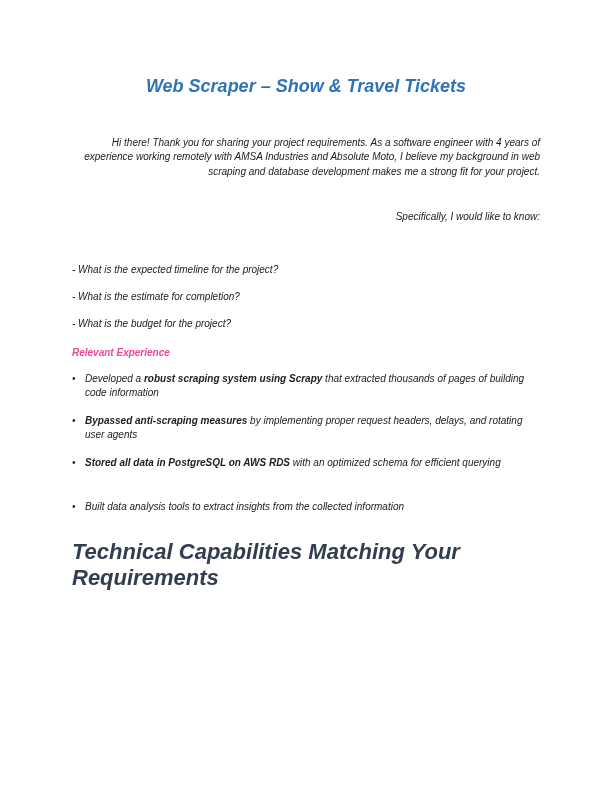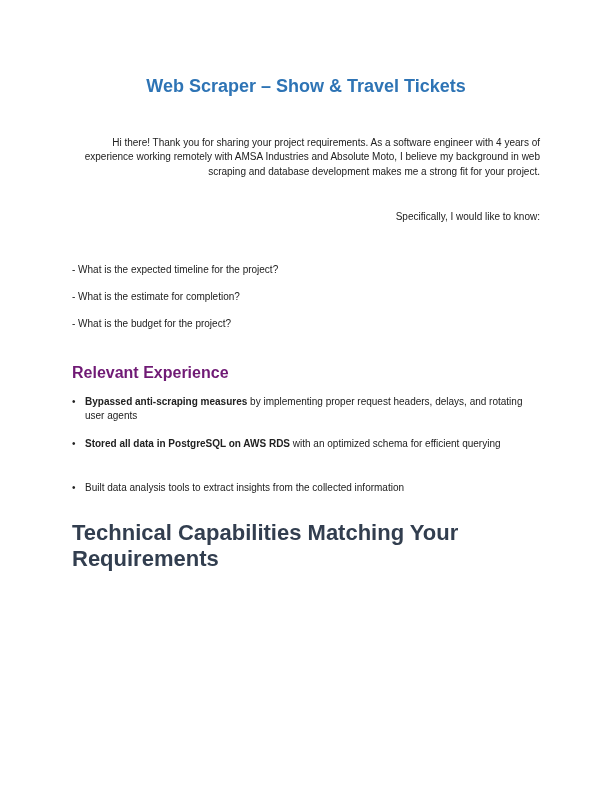--- a/index.html
+++ b/index.html
@@ -7,21 +7,21 @@
   .page {
     position: relative;
     width: 612px;
     height: 792px;
     margin: 0 auto;
     background: #ffffff;
     font-family: "Liberation Sans", sans-serif;
     color: #212121;
     overflow: hidden;
   }
-  .content { padding: 0 72px; }
+  .content { padding: 0 72px; font-style: italic; }
   .doc-title {
     margin-top: 76px;
     font-size: 18px;
     line-height: 1.2;
     font-weight: bold;
     text-align: center;
     color: #2E74B5;
   }
   p.body {
     font-size: 10px;
@@ -32,25 +32,25 @@
   .p2 { margin-top: 14px; font-weight: bold; }
   .p3 { margin-top: 31px; }
   .question {
     font-size: 10px;
     line-height: 1.1;
   }
   .q1 { margin-top: 39px; }
   .q2 { margin-top: 16px; }
   .q3 { margin-top: 16px; }
   .h2-heading {
-    margin-top: 34px;
-    font-size: 16px;
+    margin-top: 18px;
+    font-size: 10px;
     line-height: 1.2;
     font-weight: bold;
-    color: #701a75;
+    color: #ec4899;
   }
   .lead { margin-top: 28px; }
   ul.bullet-list {
     margin-top: 13px;
     list-style: none;
     padding-left: 13px;
     margin-left: -13px;
   }
   ul.bullet-list li {
     position: relative;
@@ -96,20 +96,23 @@
 
     <p class="question q2">- What is the estimate for completion?</p>
 
     <p class="question q3">- What is the budget for the project?</p>
 
     <h2 class="h2-heading">Relevant Experience</h2>
 
 
     <ul class="bullet-list">
       <li>
+        <span>Developed a </span><span class="bold-seg">robust scraping system using Scrapy</span><span> that extracted thousands of pages of building code information</span>
+      </li>
+      <li>
         <span></span><span class="bold-seg">Bypassed anti-scraping measures</span><span> by implementing proper request headers, delays, and rotating user agents</span>
       </li>
       <li>
         <span></span><span class="bold-seg">Stored all data in PostgreSQL on AWS RDS</span><span> with an optimized schema for efficient querying</span>
       </li>
       <li class="spaced">
         <span>Built data analysis tools to extract insights from the collected information</span><span class="bold-seg"></span><span></span>
       </li>
     </ul>
 

